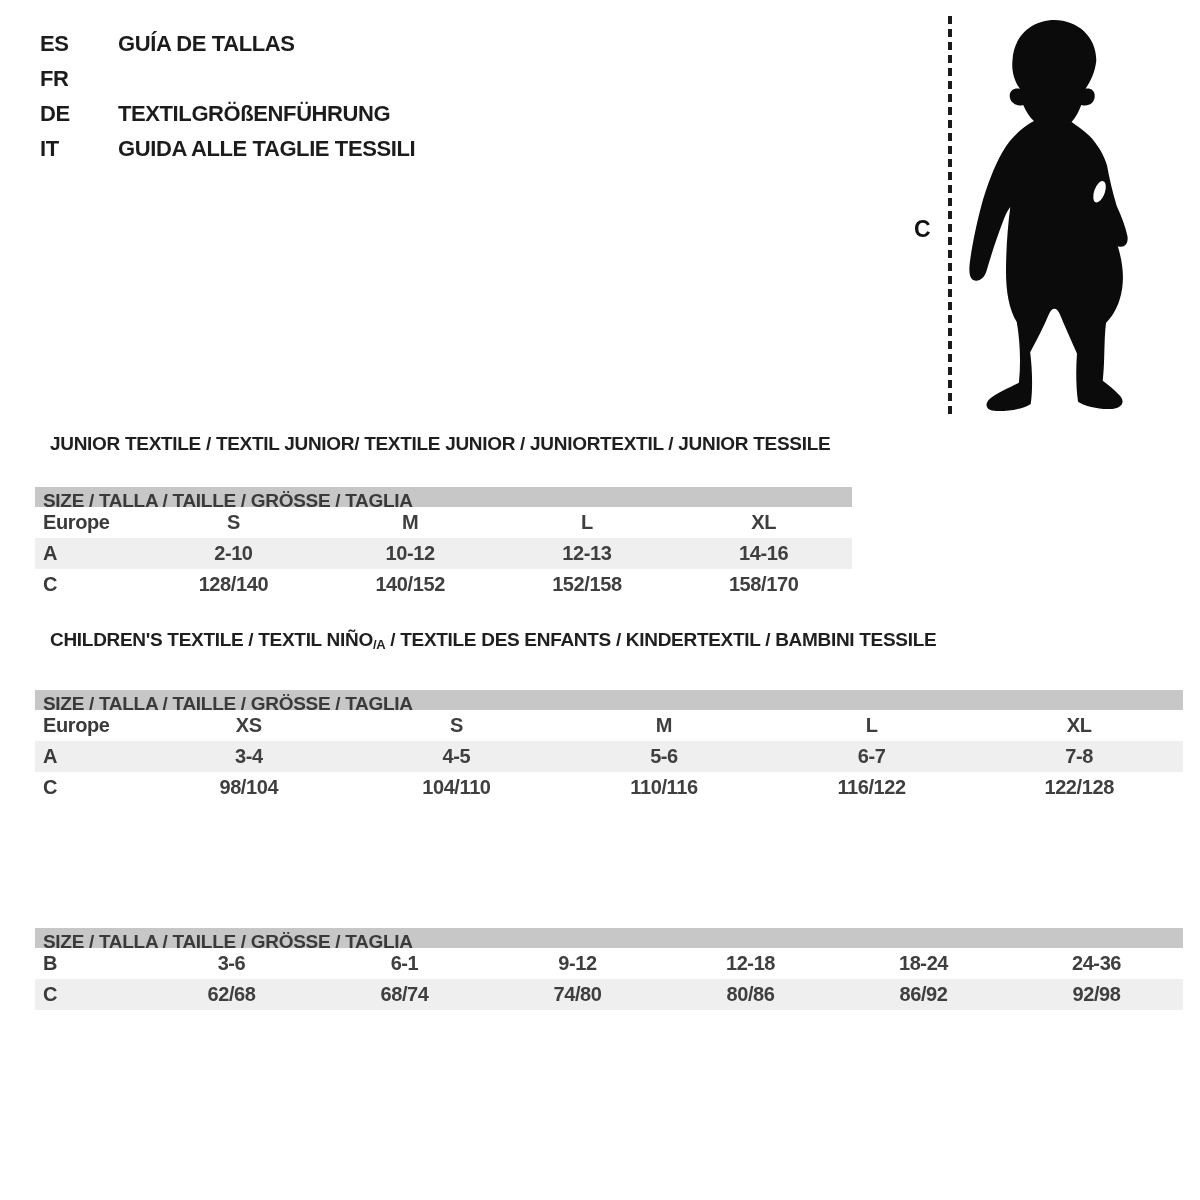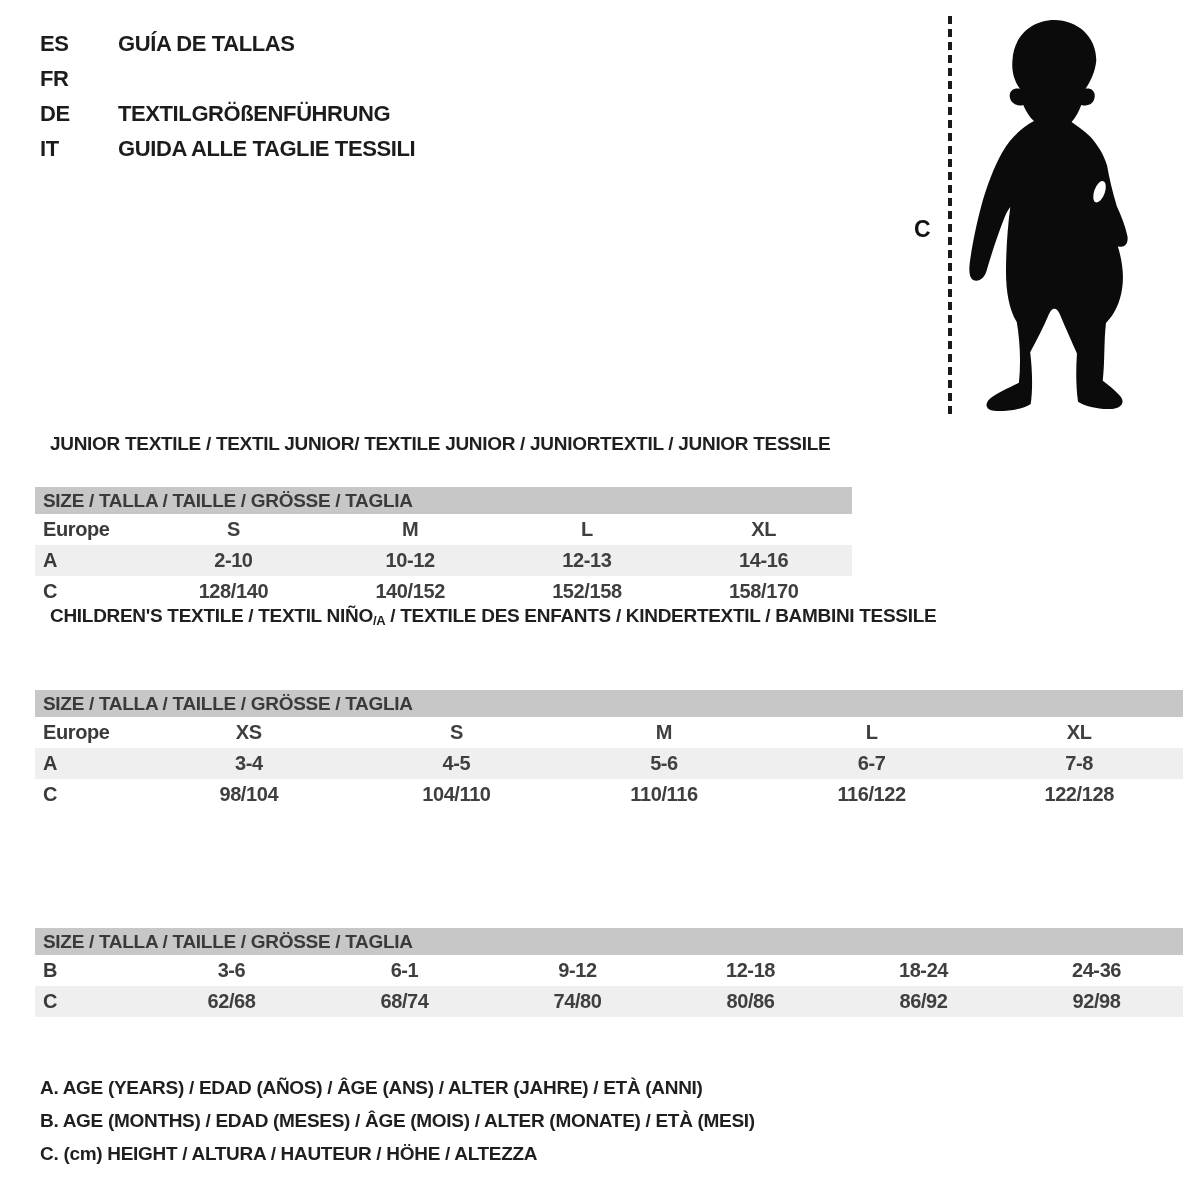--- a/index.html
+++ b/index.html
@@ -28,21 +28,21 @@
     letter-spacing:-0.3px; color:#1f1f1f; white-space:nowrap;margin-left:10px;
   }
   .sec-head .subAB { font-size:13px; vertical-align:-3px; }
   .babies-head { line-height:33px; }
 
   
   .tbl { position:absolute; left:35px; }
   .tbl-narrow { width:817px; }
   .tbl-wide { width:1148px; }
   .size-bar {
-    height:27px; line-height:27px; background:#c7c7c7; padding-left:8px;
+    height:20px; line-height:27px; background:#c7c7c7; padding-left:8px;
     font-size:19px; font-weight:bold; letter-spacing:-0.3px; color:#3a3a3a;
   }
   .trow { display:flex; height:31px; align-items:center; }
   .trow.shaded { background:#efefef; }
   .tlabel {
     width:110px; padding-left:8px; font-size:20px; font-weight:bold;
     letter-spacing:-0.4px; color:#3a3a3a; text-align:left;
   }
   .tcell {
     flex:1; text-align:center; font-size:20px; font-weight:bold;
@@ -115,21 +115,21 @@
     </div>
     <div class="trow">
       <span class="tlabel">C</span>
       <span class="tcell">128/140</span>
       <span class="tcell">140/152</span>
       <span class="tcell">152/158</span>
       <span class="tcell">158/170</span>
     </div>
   </div>
 
-  <div class="sec-head" style="top:605px;"><span>CHILDREN'S TEXTILE / TEXTIL NIÑO</span><span class="subAB">/A</span><span> / TEXTILE DES ENFANTS / KINDERTEXTIL / BAMBINI TESSILE</span></div>
+  <div class="sec-head" style="top:629px;"><span>CHILDREN'S TEXTILE / TEXTIL NIÑO</span><span class="subAB">/A</span><span> / TEXTILE DES ENFANTS / KINDERTEXTIL / BAMBINI TESSILE</span></div>
   <div class="tbl tbl-wide" style="top:690px;">
     <div class="size-bar">SIZE / TALLA / TAILLE / GRÖSSE / TAGLIA</div>
     <div class="trow">
       <span class="tlabel">Europe</span>
       <span class="tcell">XS</span>
       <span class="tcell">S</span>
       <span class="tcell">M</span>
       <span class="tcell">L</span>
       <span class="tcell">XL</span>
     </div>
@@ -168,19 +168,14 @@
       <span class="tlabel">C</span>
       <span class="tcell">62/68</span>
       <span class="tcell">68/74</span>
       <span class="tcell">74/80</span>
       <span class="tcell">80/86</span>
       <span class="tcell">86/92</span>
       <span class="tcell">92/98</span>
     </div>
   </div>
 
-  <div class="legend">
-    <div class="legend-line">A. AGE (YEARS) / EDAD (AÑOS) / ÂGE (ANS) / ALTER (JAHRE) / ETÀ (ANNI)</div>
-    <div class="legend-line">B. AGE (MONTHS) / EDAD (MESES) / ÂGE (MOIS) / ALTER (MONATE) / ETÀ (MESI)</div>
-    <div class="legend-line">C. (cm) HEIGHT / ALTURA / HAUTEUR / HÖHE / ALTEZZA</div>
-  </div>
 
 </div>
 
 </body></html>

